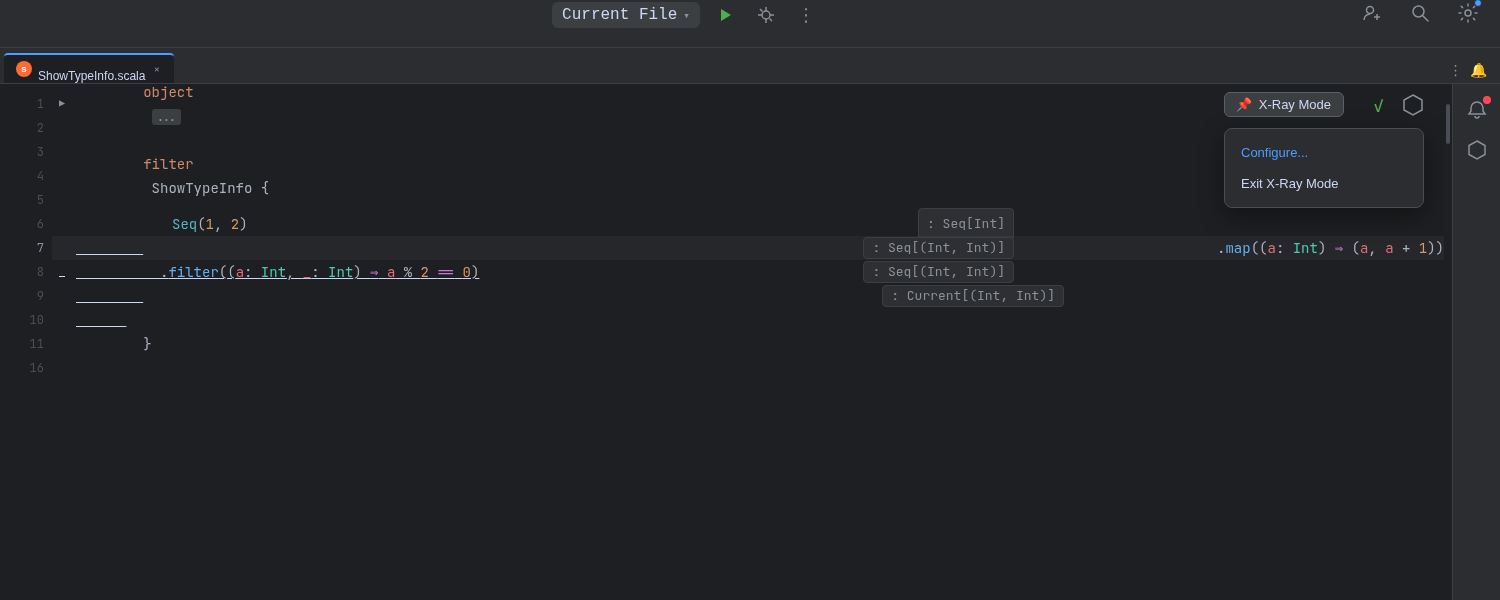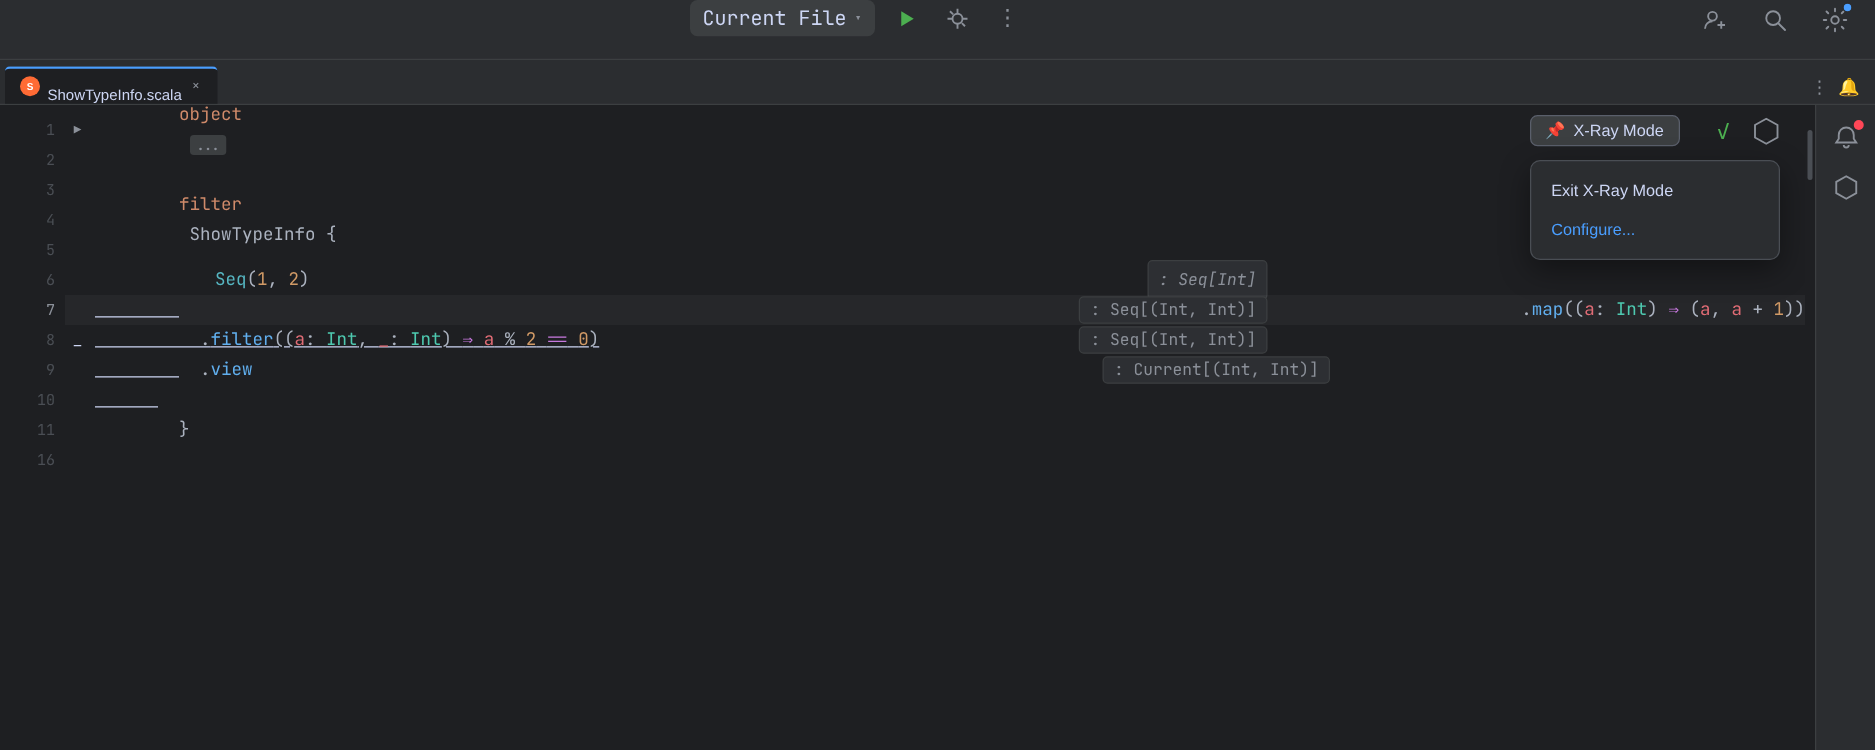--- a/index.html
+++ b/index.html
@@ -10,24 +10,25 @@
       font-family: 'JetBrains Mono', 'Fira Code', 'Consolas', monospace;
       overflow: hidden;
       color: #cdd6f4;
     }
 
     
     .toolbar {
       height: 48px;
       background: #2b2d30;
       display: flex;
-      align-items: flex-start;
+      align-items: flex-end;
       justify-content: space-between;
-      padding: 0 16px;
+      padding: 18px 16px;
       border-bottom: 1px solid #3c3f41;
+      font-family: Liberation Mono, monospace;
     }
     .toolbar-left { display: flex; align-items: center; gap: 12px; }
     .toolbar-center { display: flex; align-items: center; gap: 12px; }
     .toolbar-right { display: flex; align-items: center; gap: 16px; }
 
     .run-config {
       display: flex;
       align-items: center;
       gap: 6px;
       background: #3c3f41;
@@ -433,21 +434,21 @@
       <span class="fold-arrow">&nbsp;</span>
     </div>
 
     <div class="code-line" style="position:relative;gap:12px;">
       <span class="fold-arrow">&nbsp;</span>
       <span class="code-content">
         <span style="padding-left:40px;">
           <span class="fn">Seq</span><span class="plain">(</span><span class="num">1</span><span class="plain">, </span><span class="num">2</span><span class="plain">)</span>
         </span>
       </span>
-      <span style="position:absolute;right:430px;background:#2d2f33;border:1px solid #3c3f41;border-radius:4px;padding:1px 8px;color:#8b9099;font-size:13px;height:32px;display:flex;align-items:center;font-style:italic;">: Seq[Int]</span>
+      <span style="position:absolute;right:430px;background:#2d2f33;border:1px solid #3c3f41;border-radius:4px;padding:1px 8px;color:#8b9099;font-size:13px;height:32px;display:flex;align-items:center;">: Seq[Int]</span>
     </div>
 
     <div class="code-line active-line" style="position:relative;">
       <span class="fold-arrow">&nbsp;</span>
       <span class="code-content">
         <span style="padding-left:72px;">
           <span class="plain">.</span><span class="method">map</span><span class="plain">((</span><span class="param">a</span><span class="plain">: </span><span class="type">Int</span><span class="plain">) </span><span class="arrow">⇒</span><span class="plain"> (</span><span class="param">a</span><span class="plain">, </span><span class="param">a</span><span class="plain"> + </span><span class="num">1</span><span class="plain">))</span>
         </span>
       </span>
       <span style="position:absolute;right:430px;background:#2d2f33;border:1px solid #3c3f41;border-radius:4px;padding:1px 8px;color:#8b9099;font-size:13px;height:22px;display:flex;align-items:center;">: Seq[(Int, Int)]</span>
@@ -458,25 +459,20 @@
       <span class="code-content">
         <span style="padding-left:72px;">
           <span class="plain">.</span><span class="method">filter</span><span class="plain">((</span><span class="param">a</span><span class="plain">: </span><span class="type">Int</span><span class="plain">, </span><span class="param">_</span><span class="plain">: </span><span class="type">Int</span><span class="plain">) </span><span class="arrow">⇒</span><span class="plain"> </span><span class="param">a</span><span class="plain"> % </span><span class="num">2</span><span class="plain"> </span><span style="color:#c678dd;">==</span><span class="plain"> </span><span class="num">0</span><span class="plain">)</span>
         </span>
       </span>
       <span style="position:absolute;right:430px;background:#2d2f33;border:1px solid #3c3f41;border-radius:4px;padding:1px 8px;color:#8b9099;font-size:13px;height:22px;display:flex;align-items:center;">: Seq[(Int, Int)]</span>
     </div>
 
     <div class="code-line" style="position:relative;">
       <span class="fold-arrow">&nbsp;</span>
-      <span class="code-content">
-        <span style="padding-left:72px;">
-          <span class="plain">.</span><span class="method">view</span>
-        </span>
-      </span>
       <span style="position:absolute;right:380px;background:#2d2f33;border:1px solid #3c3f41;border-radius:4px;padding:1px 8px;color:#8b9099;font-size:13px;height:22px;display:flex;align-items:center;">: Current[(Int, Int)]</span>
     </div>
 
     <div class="code-line">
       <span class="fold-arrow">&nbsp;</span>
     </div>
 
     <div class="code-line">
       <span class="fold-arrow">&nbsp;</span>
       <span class="code-content">
@@ -495,22 +491,22 @@
 
     <div class="check-icon">✓</div>
 
     <div class="shape-icon">
       <svg width="22" height="22" viewBox="0 0 22 22" fill="none">
         <polygon points="11,1 20,6 20,16 11,21 2,16 2,6" stroke="#8b9099" stroke-width="1.5" fill="none"></polygon>
       </svg>
     </div>
 
     <div class="dropdown-menu">
+      <div class="dropdown-item link">Configure...</div>
       <div class="dropdown-item normal">Exit X-Ray Mode</div>
-      <div class="dropdown-item link">Configure...</div>
     </div>
 
   </div>
 
   <div class="scrollbar-track">
     <div class="scrollbar-thumb"></div>
   </div>
 
   <div class="right-sidebar">
     <div class="sidebar-icon">

